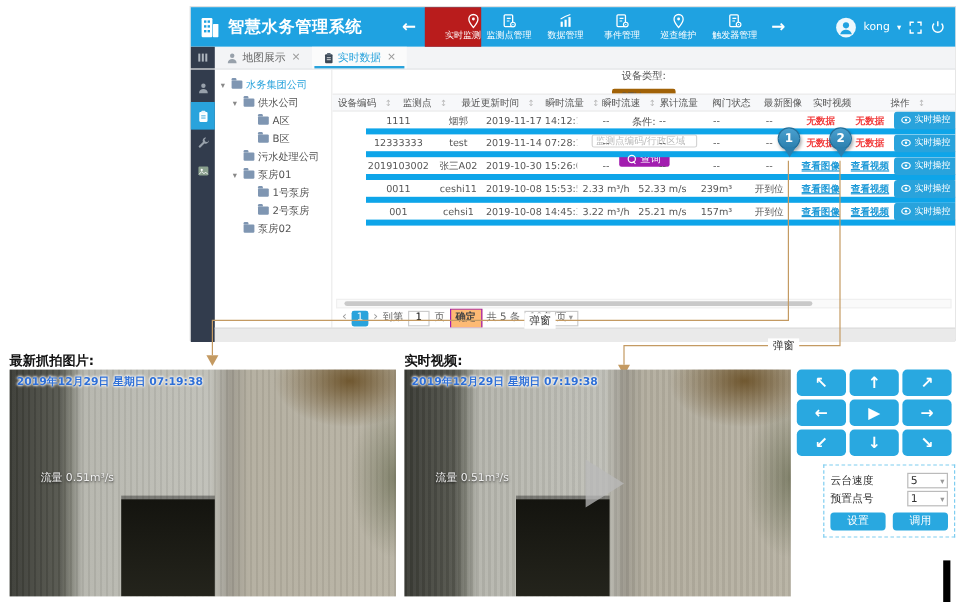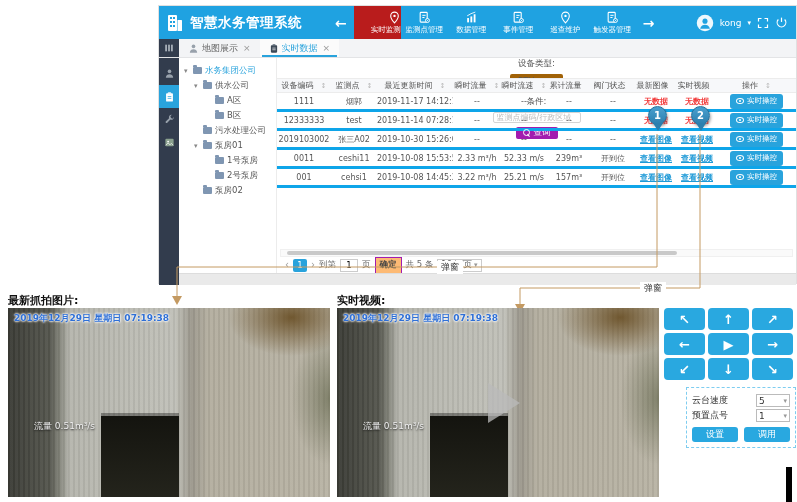--- a/index.html
+++ b/index.html
@@ -55,21 +55,21 @@
   .cond-input::placeholder{color:#bbb;}
   .search-btn{height:16px;background:#a21caf;color:#fff;border:none;border-radius:2px;font-size:8.5px;display:flex;align-items:center;gap:3px;padding:0 7px;font-family:inherit;cursor:pointer;}
   .search-glyph{width:8px;height:8px;position:relative;display:inline-block;}
   .search-glyph::before{content:"";position:absolute;width:5px;height:5px;border:1px solid #fff;border-radius:50%;left:0;top:0;}
   .search-glyph::after{content:"";position:absolute;width:3px;height:1px;background:#fff;transform:rotate(45deg);left:4px;top:6px;}
 
   .grid{display:grid;grid-template-columns:54px 46px 76px 48px 46px 44px 44px 42px 40px 1fr;align-items:center;}
   .thead{height:15px;background:#f7f8fa;border-top:1px solid #ececec;border-bottom:1px solid #ececec;font-size:8px;color:#555;}
   .th{display:flex;align-items:center;justify-content:center;gap:7px;white-space:nowrap;}
   .sort{font-size:7px;color:#b8b8b8;}
-  .tr{height:19px;border-bottom:3px solid #0ea5e9;font-size:8px;color:#555;text-align:center;}
+  .tr{height:19px;border-bottom:5px solid #0ea5e9;font-size:8px;color:#555;text-align:center;margin-left:28px;}
   .td{overflow:hidden;white-space:nowrap;}
   .cell-flag{font-weight:bold;text-decoration:none;}
   .cell-flag.link{color:#1f9ad7;text-decoration:underline;cursor:pointer;}
   .cell-flag.red{color:#f23c3c;}
   .op-btn{margin:0 auto;display:flex;align-items:center;gap:3px;background:#29a3dc;color:#fff;border:none;border-radius:3px;font-size:7.5px;padding:2.5px 6px;font-family:inherit;cursor:pointer;white-space:nowrap;}
   .eye{width:8px;height:6px;border:1px solid #fff;border-radius:50%;position:relative;flex:none;}
   .eye::after{content:"";position:absolute;left:2px;top:1px;width:2px;height:2px;background:#fff;border-radius:50%;}
 
   .filler{flex:1;}
   .hscroll{height:8px;margin:0 3px;background:#fafafa;border:1px solid #f0f0f0;position:relative;}
@@ -91,21 +91,21 @@
   
   .sec-label{position:absolute;top:293px;font-size:11px;font-weight:bold;color:#111;}
   .photo{position:absolute;top:308px;width:322px;height:189px;overflow:hidden;
     background:
       radial-gradient(ellipse 90px 55px at 88% 5%, rgba(100,72,28,.85), rgba(100,72,28,0) 70%),
       radial-gradient(ellipse 55px 95px at 100% 48%, rgba(72,78,48,.5), rgba(72,78,48,0) 70%),
       repeating-linear-gradient(90deg, rgba(0,0,0,.05) 0 2px, rgba(255,255,255,.04) 2px 5px),
       linear-gradient(90deg,#3a3b35 0%,#55564e 13%,#83847a 16%,#b5b5ad 19%,#c0c0b8 52%,#9c988d 57%,#b3ae9f 62%,#b8b3a4 100%);}
   .opening{position:absolute;left:29%;top:57%;width:24%;height:43%;background:linear-gradient(180deg,#14140f,#24241c);box-shadow:0 -3px 0 rgba(0,0,0,.35);}
   .ts-overlay{position:absolute;left:6px;top:4px;font-size:9px;font-weight:bold;color:#2e6fd6;text-shadow:0 0 2px #fff,0 0 2px #fff,0 0 3px #fff;white-space:nowrap;}
-  .flow-overlay{position:absolute;left:26px;top:112px;font-size:9px;color:#f0f0f0;text-shadow:0 1px 2px rgba(0,0,0,.85);white-space:nowrap;}
+  .flow-overlay{position:absolute;left:26px;top:84px;font-size:9px;color:#f0f0f0;text-shadow:0 1px 2px rgba(0,0,0,.85);white-space:nowrap;}
   .play{position:absolute;left:52%;top:50%;transform:translate(-50%,-50%);width:0;height:0;border-top:20px solid transparent;border-bottom:20px solid transparent;border-left:32px solid rgba(185,185,185,.75);cursor:pointer;}
 
   
   .ptz{position:absolute;left:664px;top:308px;width:133px;}
   .ptz-grid{display:grid;grid-template-columns:repeat(3,41px);grid-auto-rows:22px;gap:3px;}
   .ptz-btn{background:#29a8e0;border:none;border-radius:4px;color:#fff;font-size:13px;font-weight:bold;display:flex;align-items:center;justify-content:center;cursor:pointer;font-family:inherit;padding:0;}
   .ptz-pair{display:flex;gap:12px;margin:7px 0 0 28px;}
   .pair-btn{width:46px;height:16px;background:#29a8e0;border:none;border-radius:3px;color:#fff;font-size:8.5px;font-family:inherit;cursor:pointer;}
   .ptz-box{margin:7px 0 0 22px;width:110px;border:1px dashed #7ecdf0;padding:4px 5px 5px;}
   .box-row{display:flex;justify-content:space-between;align-items:center;font-size:9px;color:#333;margin:2px 0;}

